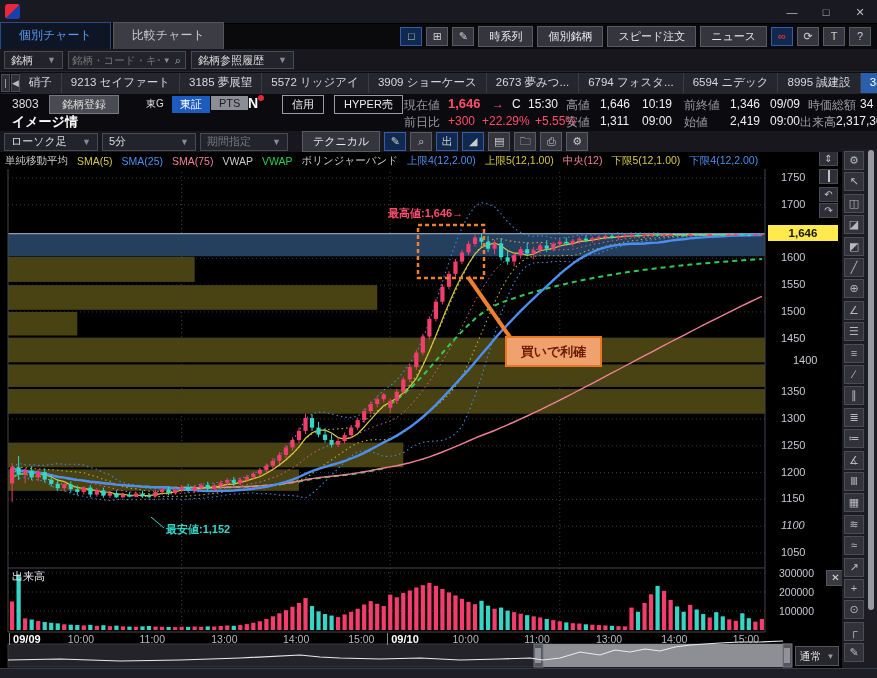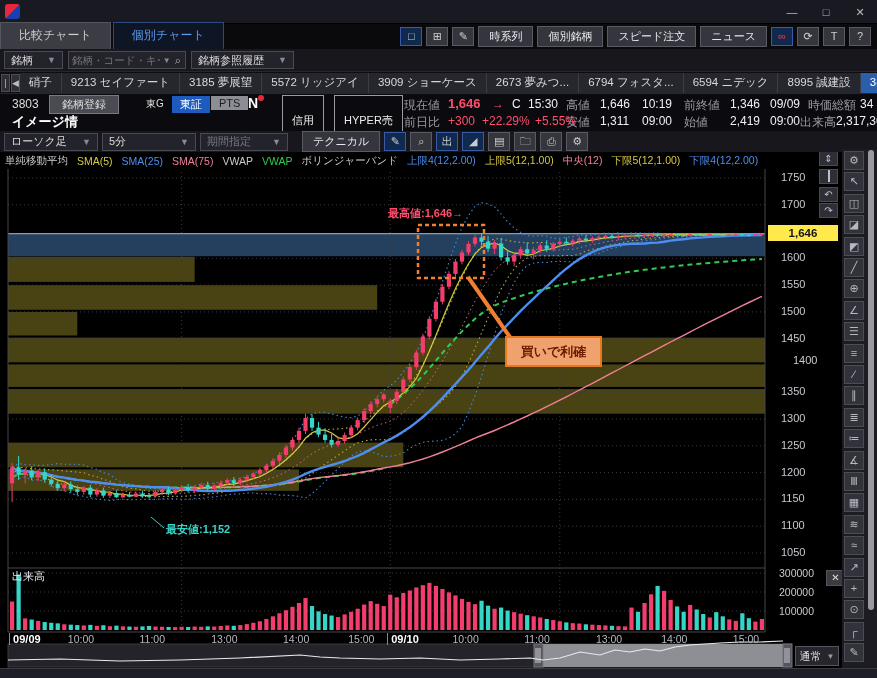--- a/index.html
+++ b/index.html
@@ -32,21 +32,21 @@
   #stocktabs { top:72px; height:22px; background:#0d0d11; display:flex; align-items:center; border-bottom:1px solid #26262c; }
   .navb { width:16px; height:18px; background:#2e2e36; border:1px solid #4e4e58; color:#bbb; font-size:9px; text-align:center; line-height:16px; margin-left:1px; }
   .stab { height:20px; display:flex; align-items:center; padding:0 9px; font-size:11.5px; color:#d8d8de; background:#26262e; border-right:1px solid #3c3c44; white-space:nowrap; }
   .stab.active { background:#2a5fae; color:#fff; }
   
   #inforow { top:94px; height:37px; background:#0b0b0f; font-size:12px; }
   #inforow .lab { color:#9a9aa4; }
   #inforow .val { color:#f0f0f4; }
   .pinkv { color:#ff4d6e; }
   .pill { font-size:11px; padding:1px 8px; }
-  .obtn { border:1px solid #9a9aa2; color:#eee; font-size:11px; padding:17px 9px; background:transparent; }
+  .obtn { border:1px solid #9a9aa2; color:#eee; font-size:11px; padding:1px 9px; background:transparent; }
   
   #controlsrow { top:131px; height:21px; background:#17171d; display:flex; align-items:center; gap:4px; padding-left:4px; }
   .perbtn { font-size:11px; color:#ccc; background:#26262d; padding:2px 11px; }
   .perbtn.active { background:#1d4f9f; color:#fff; }
   #legendrow { top:152px; height:17px; background:#000; display:flex; align-items:center; gap:9px; padding-left:5px; font-size:10.5px; z-index:6; }
   
   .pricelab { position:absolute; left:781px; font-size:11px; color:#c8c8cf; z-index:5; }
   .vollab { position:absolute; left:779px; font-size:10.5px; color:#c8c8cf; z-index:5; }
   .timelab { position:absolute; top:633px; font-size:10.5px; color:#b8b8c0; z-index:5; }
   .timelab.bold { color:#fff; font-weight:bold; font-size:11px; border-left:1px solid #888; padding-left:3px; }
@@ -499,22 +499,22 @@
 <div id="titlebar" class="row">
   <div id="app-logo"></div>
   <div id="win-controls">
     <div class="winbtn">—</div>
     <div class="winbtn">□</div>
     <div class="winbtn">✕</div>
   </div>
 </div>
 
 <div id="tabrow" class="row">
+  <div class="maintab active">個別チャート</div>
   <div class="maintab">比較チャート</div>
-  <div class="maintab active">個別チャート</div>
   <div id="tabrow-right">
     <div class="ibtn blue">□</div>
     <div class="ibtn">⊞</div>
     <div class="ibtn">✎</div>
     <div class="tbtn">時系列</div>
     <div class="tbtn">個別銘柄</div>
     <div class="tbtn">スピード注文</div>
     <div class="tbtn">ニュース</div>
     <div class="ibtn blue" style="color:#e8273a;font-weight:bold;">∞</div>
     <div class="ibtn">⟳</div>
@@ -685,21 +685,21 @@
 <div class="pricelab" style="top: 251.355px;">1600</div>
 <div class="pricelab" style="top: 278.14px;">1550</div>
 <div class="pricelab" style="top: 304.925px;">1500</div>
 <div class="pricelab" style="top: 331.71px;">1450</div>
 <div class="pricelab" style="top: 354px; margin-left: 12px;">1400</div>
 <div class="pricelab" style="top: 385.28px;">1350</div>
 <div class="pricelab" style="top: 412.065px;">1300</div>
 <div class="pricelab" style="top: 438.85px;">1250</div>
 <div class="pricelab" style="top: 465.635px;">1200</div>
 <div class="pricelab" style="top: 492.42px;">1150</div>
-<div class="pricelab" style="top: 519.205px;">1100</div>
+<div class="pricelab" style="top: 519.205px; font-style: italic;">1100</div>
 <div class="pricelab" style="top: 545.99px;">1050</div>
 <div class="vollab" style="top: 567px;">300000</div>
 <div class="vollab" style="top: 586px;">200000</div>
 <div class="vollab" style="top: 605px;">100000</div>
 <div class="timelab bold" style="left: 9.1px;">09/09</div>
 <div class="timelab" style="left: 67.82px;">10:00</div>
 <div class="timelab" style="left: 139.54px;">11:00</div>
 <div class="timelab" style="left: 211.26px;">13:00</div>
 <div class="timelab" style="left: 282.98px;">14:00</div>
 <div class="timelab" style="left: 348.18px;">15:00</div>

